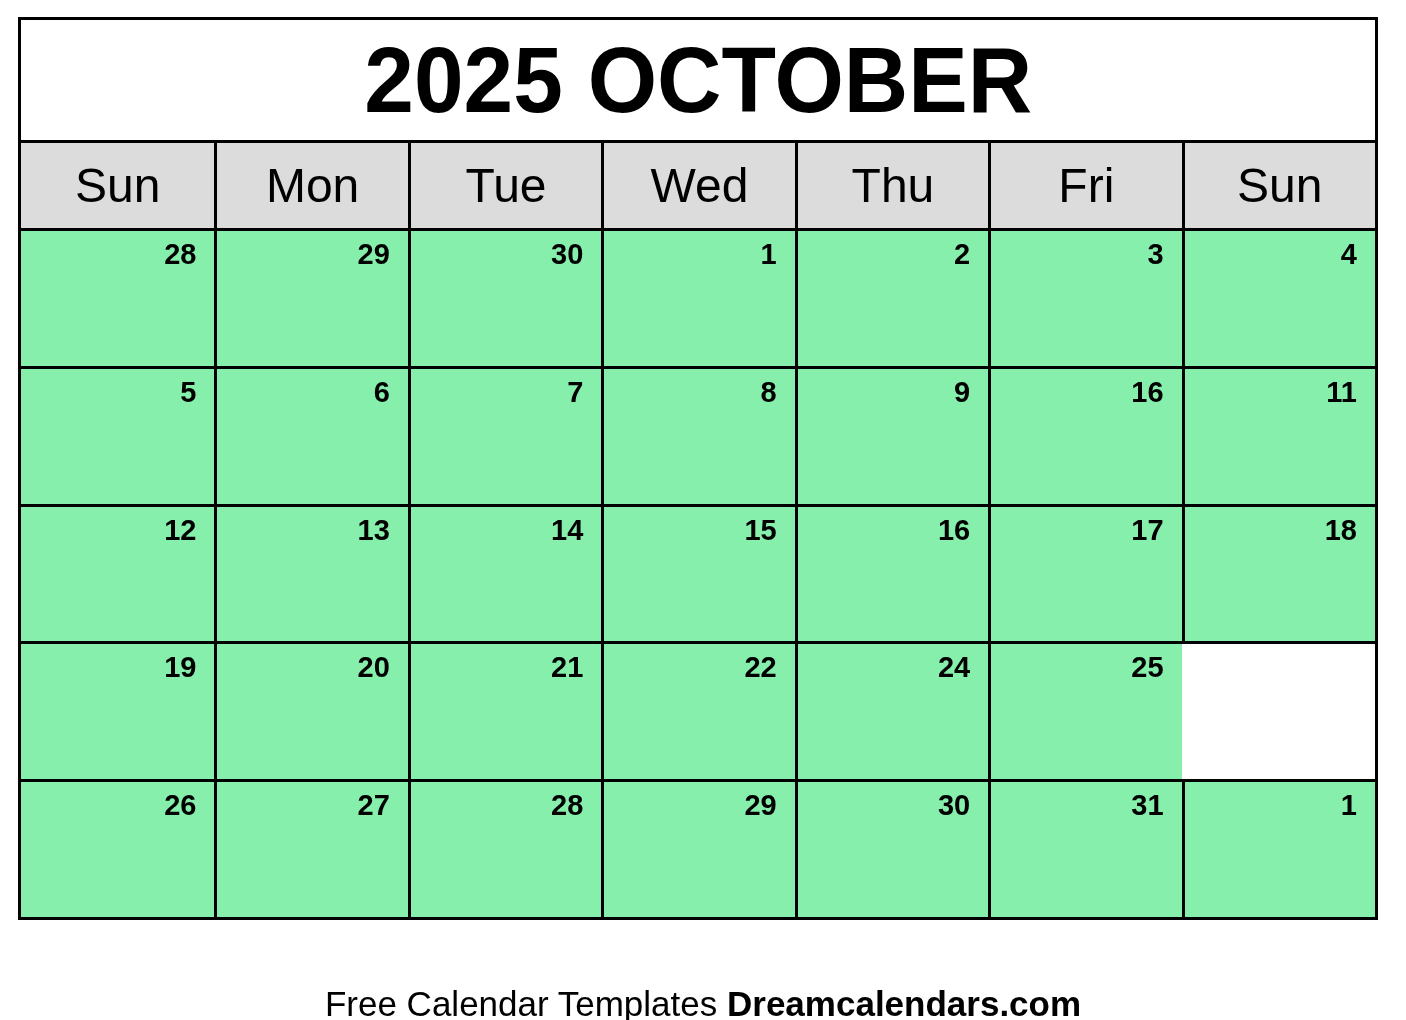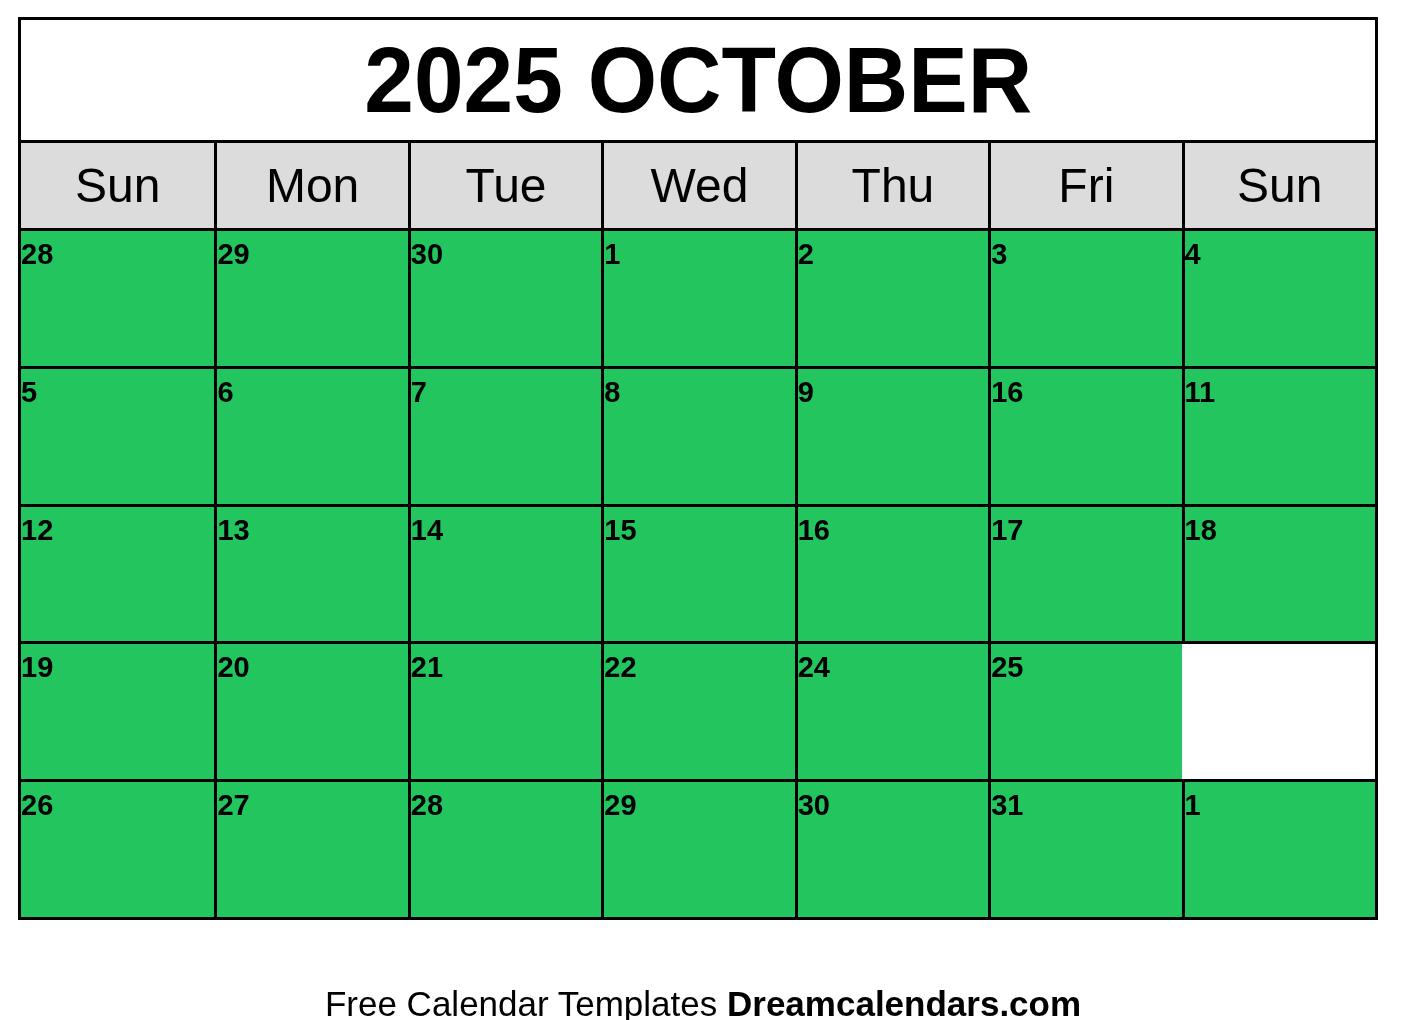--- a/index.html
+++ b/index.html
@@ -61,25 +61,26 @@
   .week-row {
     flex: 1 1 0;
     display: grid;
     grid-template-columns: repeat(7, 1fr);
     border-top: 3px solid #000000;
     box-sizing: border-box;
   }
   .day-cell {
     border-left: 3px solid #000000;
     box-sizing: border-box;
+    text-align: right;
     padding: 8px 18px 6px 0;
     font-size: 29px;
     font-weight: 700;
     line-height: 1.1;
-    background: #22c55e;
+    background: #86efac;
   }
   .day-cell:first-child { border-left: none; }
   .footer {
     position: absolute;
     left: 0;
     top: 984px;
     width: 1406px;
     text-align: center;
     font-size: 35px;
     font-weight: 400;

